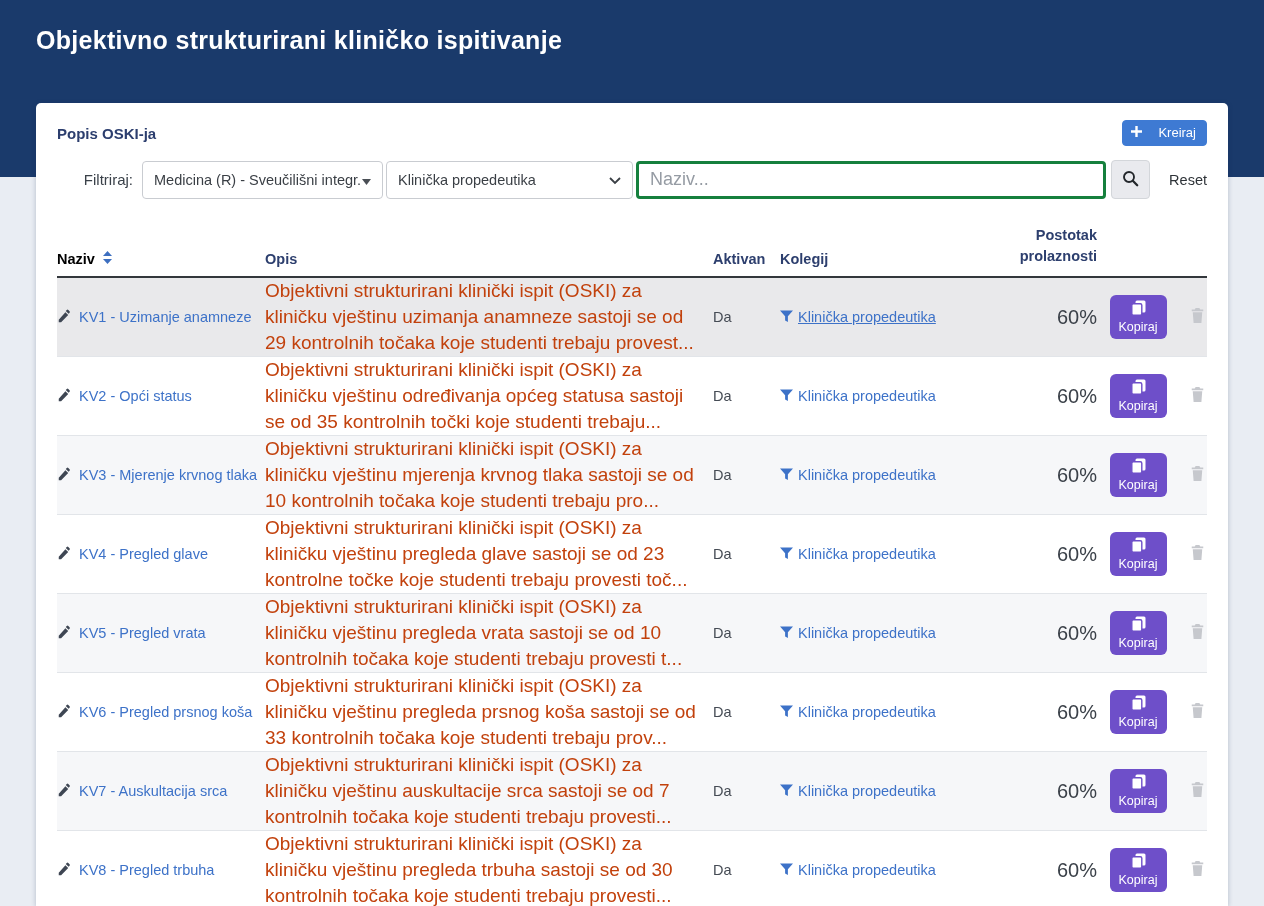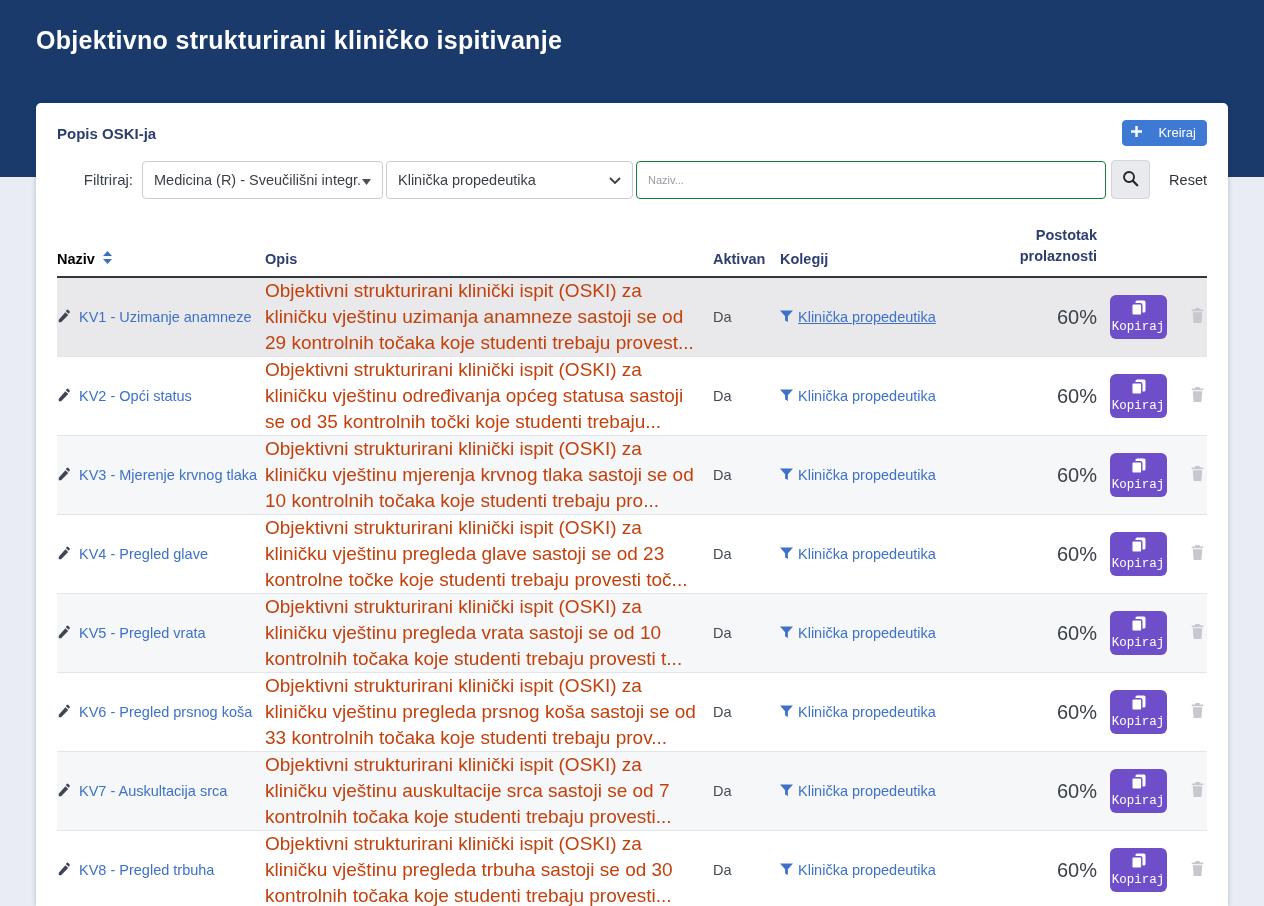--- a/index.html
+++ b/index.html
@@ -49,22 +49,22 @@
   .filter-label { color: #3a4149; font-size: 15px; margin-right: 9px; width: 76px; text-align: right; }
   .select {
     height: 38px; border: 1px solid #c9ccd1; border-radius: 4px;
     background: #fff; display: flex; align-items: center; justify-content: space-between;
     padding: 0 11px; font-size: 14.5px; color: #3a3f45; cursor: pointer;
   }
   .select-program { width: 241px; margin-right: 3px; }
   .select-course  { width: 247px; margin-right: 3px; }
   .select .sel-text { white-space: nowrap; overflow: hidden; }
   .input-name {
-    flex: 1; height: 38px; border: 1px solid #15803d; border-radius: 4px;
-    font-size: 11px; color: #3a3f45; padding: 0 11px; font-family: inherit;
+    flex: 1; height: 38px; border: 3px solid #15803d; border-radius: 4px;
+    font-size: 18px; color: #3a3f45; padding: 0 11px; font-family: inherit;
     margin-right: 5px;
   }
   .input-name::placeholder { color: #959ba3; }
   .btn-search {
     width: 39px; height: 39px; background: #e9eaee;
     border: 1px solid #d3d6da; border-radius: 4px;
     display: flex; align-items: center; justify-content: center; cursor: pointer;
   }
   .btn-reset {
     background: none; border: none; color: #2e3338; font-size: 14.5px;
@@ -99,21 +99,21 @@
   a.course-link { color: #3d72c8; text-decoration: none; cursor: pointer; font-size: 14.5px; }
   a.course-link.u { text-decoration: underline; }
   td.c-pct { text-align: right; font-size: 20px; color: #3b4149; padding-right: 2px; }
   td.c-copy { text-align: center; }
   .btn-copy {
     background: #6e4fc9; border: none; border-radius: 6px;
     width: 57px; height: 44px; cursor: pointer;
     display: inline-flex; flex-direction: column; align-items: center; justify-content: center;
     gap: 1px; padding: 4px 0;
   }
-  .btn-copy .copy-label { color: #fff; font-size: 12.5px; font-family: Liberation Mono, monospace; }
+  .btn-copy .copy-label { color: #fff; font-size: 12.5px; font-family: Liberation Sans, sans-serif; }
   td.c-trash { text-align: right; padding-right: 3px; }
   td.c-trash .trash { cursor: pointer; }
 </style>
 </head>
 <body>
 
 <div class="topband"></div>
 <div class="page-title">Objektivno strukturirani kliničko ispitivanje</div>
 
 <div class="card">

